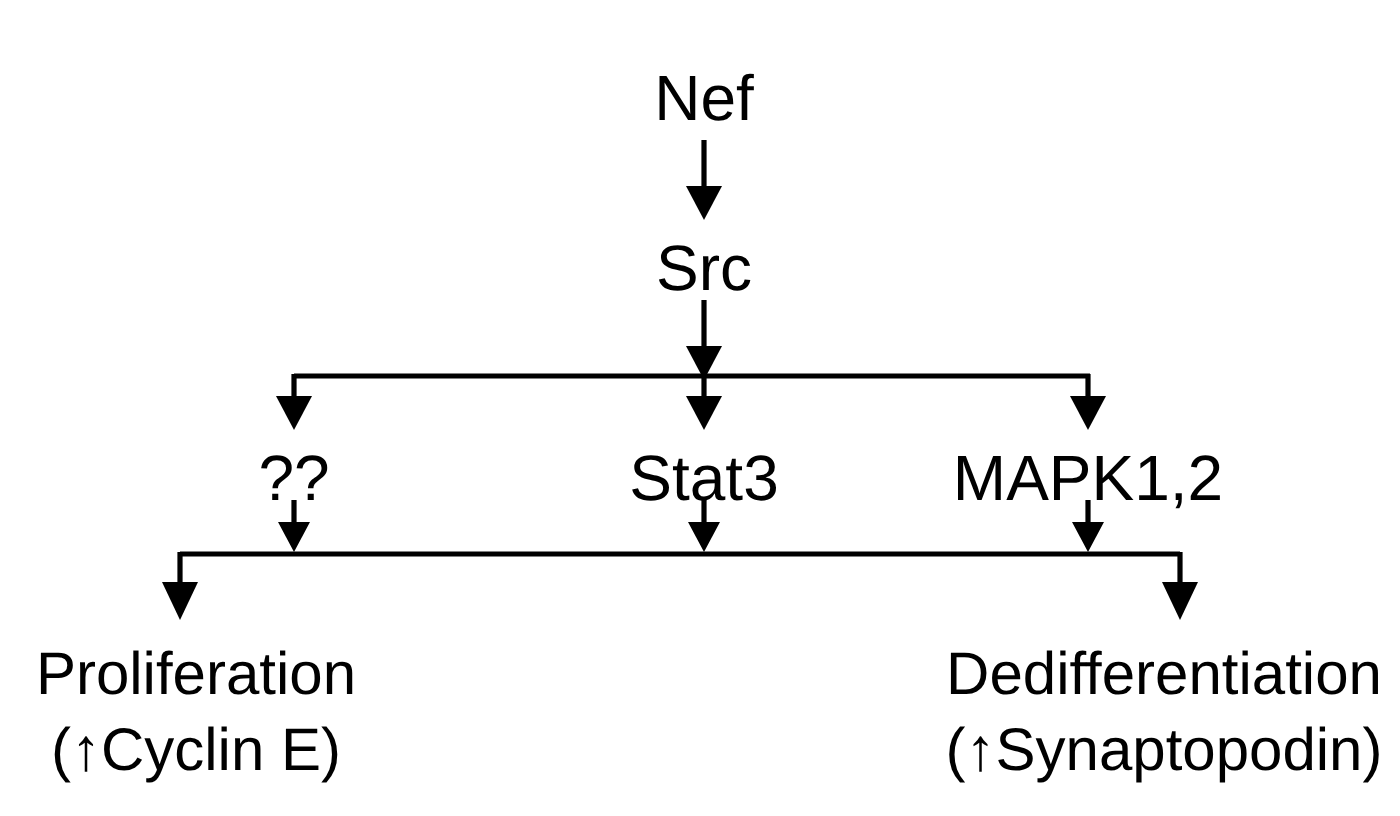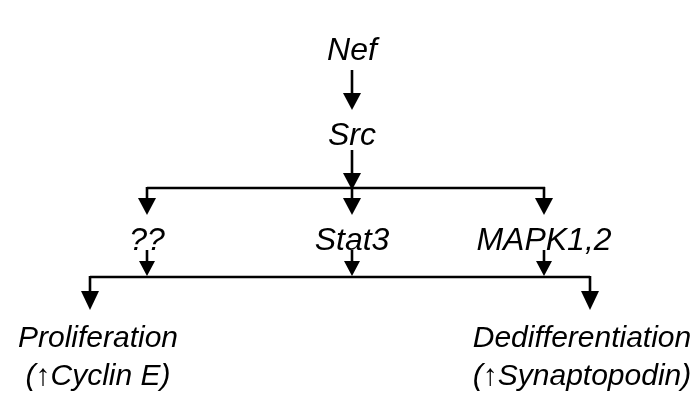--- a/index.html
+++ b/index.html
@@ -9,21 +9,20 @@
   }
   body {
     font-family: "Liberation Sans", sans-serif;
   }
   #diagram-root {
     position: relative;
     width: 700px;
     height: 408px;
     background: #ffffff;
     overflow: hidden;
-    font-style: italic;
   }
   #pathway-svg {
     position: absolute;
     top: 0;
     left: 0;
     width: 700px;
     height: 408px;
     display: block;
   }
   .node-text {

